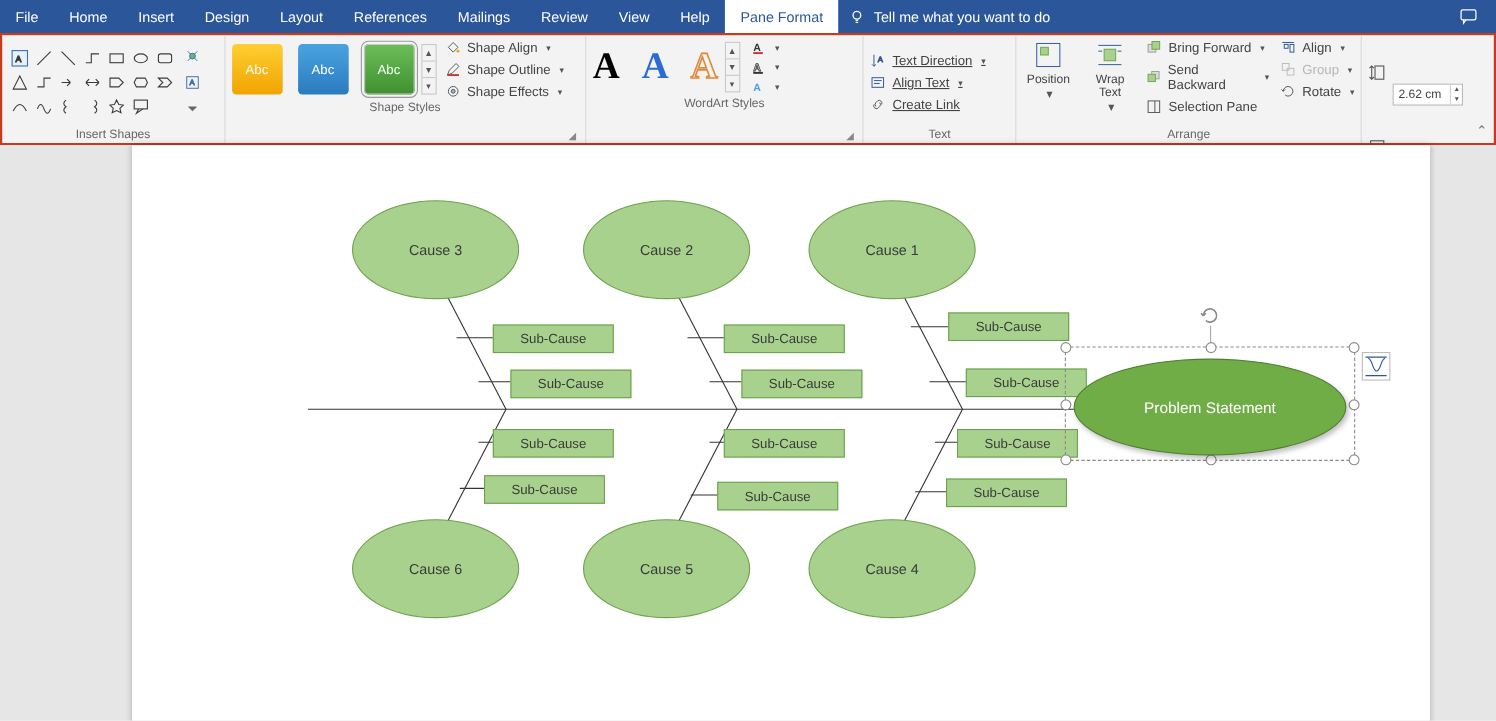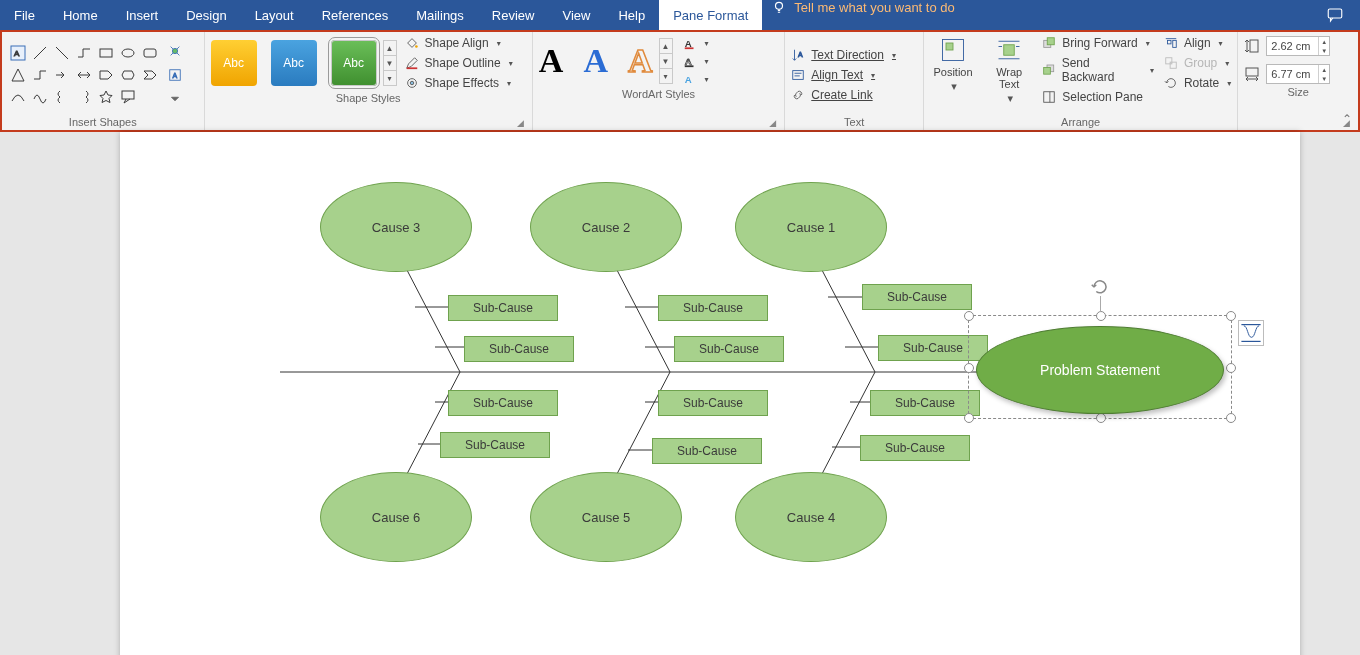--- a/index.html
+++ b/index.html
@@ -1,21 +1,21 @@
 <!DOCTYPE html>
 <html><head>
 <meta charset="utf-8">
 <style>
   html,body{margin:0;padding:0;font-family:"Segoe UI",Arial,sans-serif;font-size:12px;background:#e6e6e6;color:#444;}
   .app{width:1360px;height:655px;position:relative;overflow:hidden;}
   
   .tabs{height:30px;background:#2b579a;display:flex;align-items:stretch;color:#fff;}
   .tab{padding:0 14px;display:flex;align-items:center;cursor:pointer;font-size:13px;}
   .tab.active{background:#fff;color:#2b579a;}
-  .tell{display:flex;align-items:flex-start;margin-left:10px;color:#fdba74;font-size:13px;gap:8px;}
+  .tell{display:flex;align-items:center;margin-left:10px;color:#ffffff;font-size:13px;gap:8px;}
   .tell .bulb{width:14px;height:14px;}
   .title-right{margin-left:auto;display:flex;align-items:center;padding-right:16px;}
   .title-right svg{width:18px;height:18px;}
   
   .ribbon{background:#f3f3f3;border:2px solid #c43b1d;border-top-width:2px;height:98px;display:flex;position:relative;}
   .group{border-right:1px solid #d9d9d9;display:flex;flex-direction:column;justify-content:space-between;padding:4px 6px 0 6px;}
   .group-label{font-size:11px;color:#666;text-align:center;padding:2px 0 2px 0;}
   .group-body{flex:1;display:flex;align-items:center;}
   .launcher{font-size:9px;color:#888;position:absolute;right:2px;bottom:2px;}
   
@@ -53,21 +53,21 @@
   .arr{display:flex;gap:10px;align-items:flex-start;}
   .bigbtn{display:flex;flex-direction:column;align-items:center;gap:2px;width:48px;cursor:pointer;}
   .bigbtn svg{width:28px;height:28px;}
   .bigbtn span{font-size:11px;line-height:12px;text-align:center;}
   .col{display:flex;flex-direction:column;gap:6px;}
   .disabled{color:#b6b6b6;}
   
   .size-rows{display:flex;flex-direction:column;gap:8px;}
   .size-row{display:flex;align-items:center;gap:6px;}
   .size-row svg{width:16px;height:16px;}
-  .size-input{width:58px;height:18px;border:1px solid #b9b9b9;background:#fff;display:flex;align-items:center;justify-content:space-between;padding:0 0 0 4px;font-size:11px;}
+  .size-input{width:58px;height:18px;border:1px solid #b9b9b9;background:#fff;display:flex;align-items:center;justify-content:space-between;padding:0 0 0 4px;font-size:11px;margin-top:40px;}
   .spin{display:flex;flex-direction:column;border-left:1px solid #cfcfcf;}
   .spin div{width:10px;height:9px;font-size:6px;display:flex;align-items:center;justify-content:center;color:#555;}
   .ribbon-collapse{position:absolute;right:6px;bottom:4px;font-size:12px;color:#777;}
   
   .doc-area{position:absolute;left:0;right:0;top:132px;bottom:0;background:#e6e6e6;}
   .page{position:absolute;left:120px;top:0;width:1180px;height:640px;background:#fff;box-shadow:0 0 6px rgba(0,0,0,.25);}
   
   .cause{position:absolute;width:150px;height:88px;border-radius:50%;background:#a7d18c;border:1px solid #6fa24e;display:flex;align-items:center;justify-content:center;color:#3a3a3a;font-size:13px;}
   .sub{position:absolute;width:108px;height:24px;background:#a7d18c;border:1px solid #6fa24e;display:flex;align-items:center;justify-content:center;font-size:12px;color:#3a3a3a;}
   .problem{position:absolute;width:246px;height:86px;border-radius:50%;background:#70ad47;border:1px solid #4f7d33;display:flex;align-items:center;justify-content:center;color:#fff;font-size:14px;box-shadow:2px 3px 5px rgba(0,0,0,.25);}

